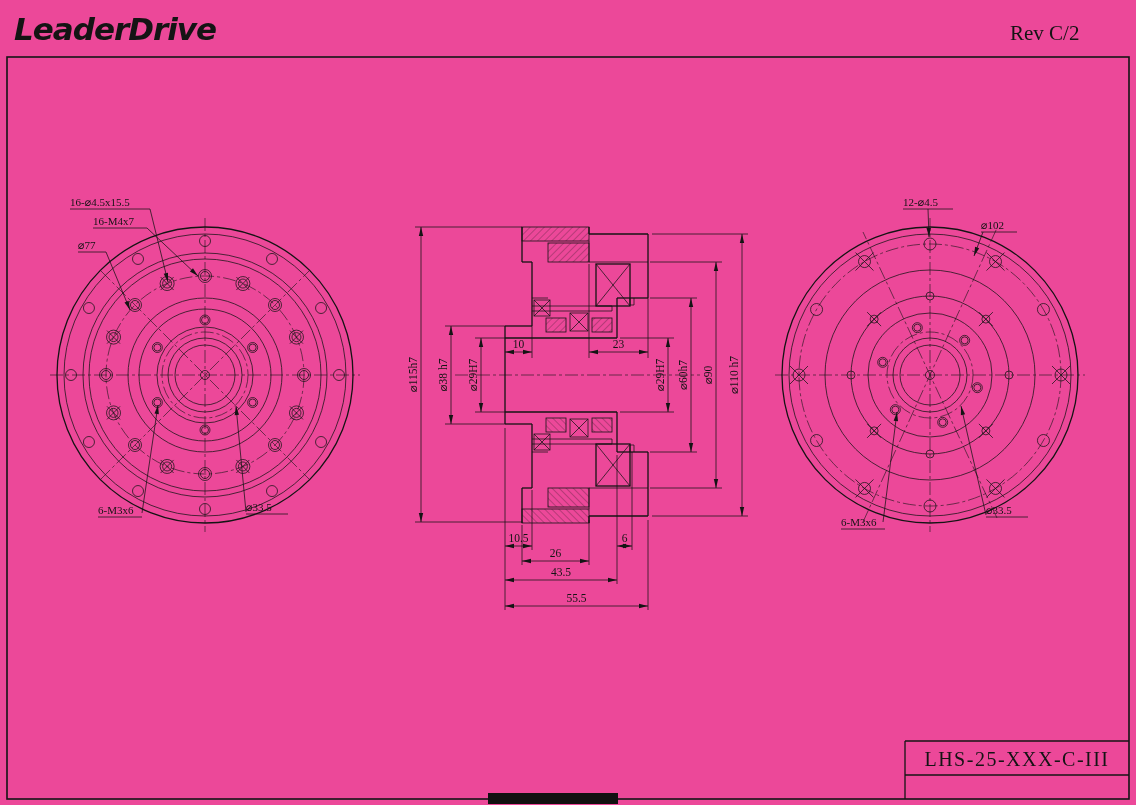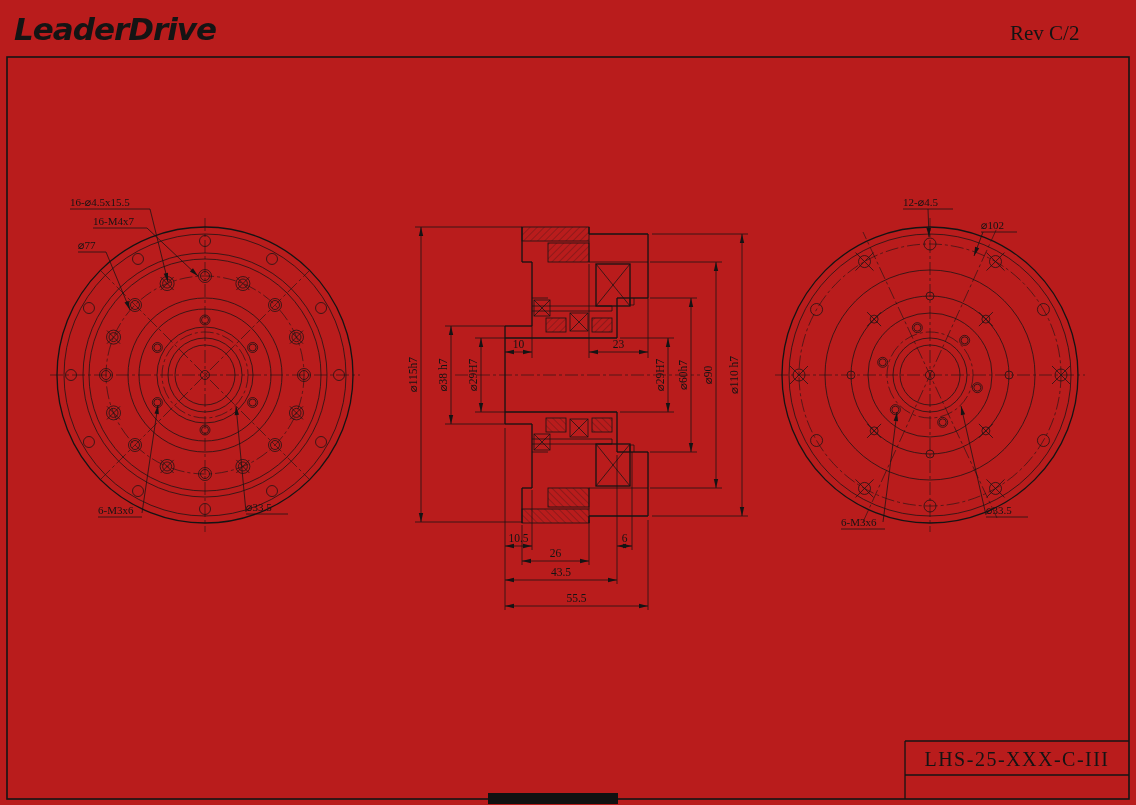--- a/index.html
+++ b/index.html
@@ -1,16 +1,16 @@
 <!DOCTYPE html>
 <html><head>
 <meta charset="utf-8">
 <style>
   html,body{margin:0;padding:0;background:#ffffff}
-  .page{position:relative;width:1136px;height:805px;background:#b91c1c;overflow:hidden;font-family:"Liberation Serif",serif}
+  .page{position:relative;width:1136px;height:805px;background:#ec4899;overflow:hidden;font-family:"Liberation Serif",serif}
   svg{position:absolute;top:0;left:0}
   svg text{fill:#141414;font-family:"Liberation Serif","DejaVu Sans",serif}
   .dim-text{font-size:11.5px}
   .lbl{font-size:11px}
   .thin{stroke:#141414;stroke-width:0.75;fill:none}
   .med{stroke:#141414;stroke-width:1.3;fill:none}
   .cl{stroke:#141414;stroke-width:0.6;fill:none;stroke-dasharray:13 3 3 3}
   .frame{stroke:#141414;stroke-width:1.6;fill:none}
   .arrow{fill:#141414;stroke:none}
   .hatch-rect{stroke:#141414;stroke-width:0.8;fill:url(#hatch)}

